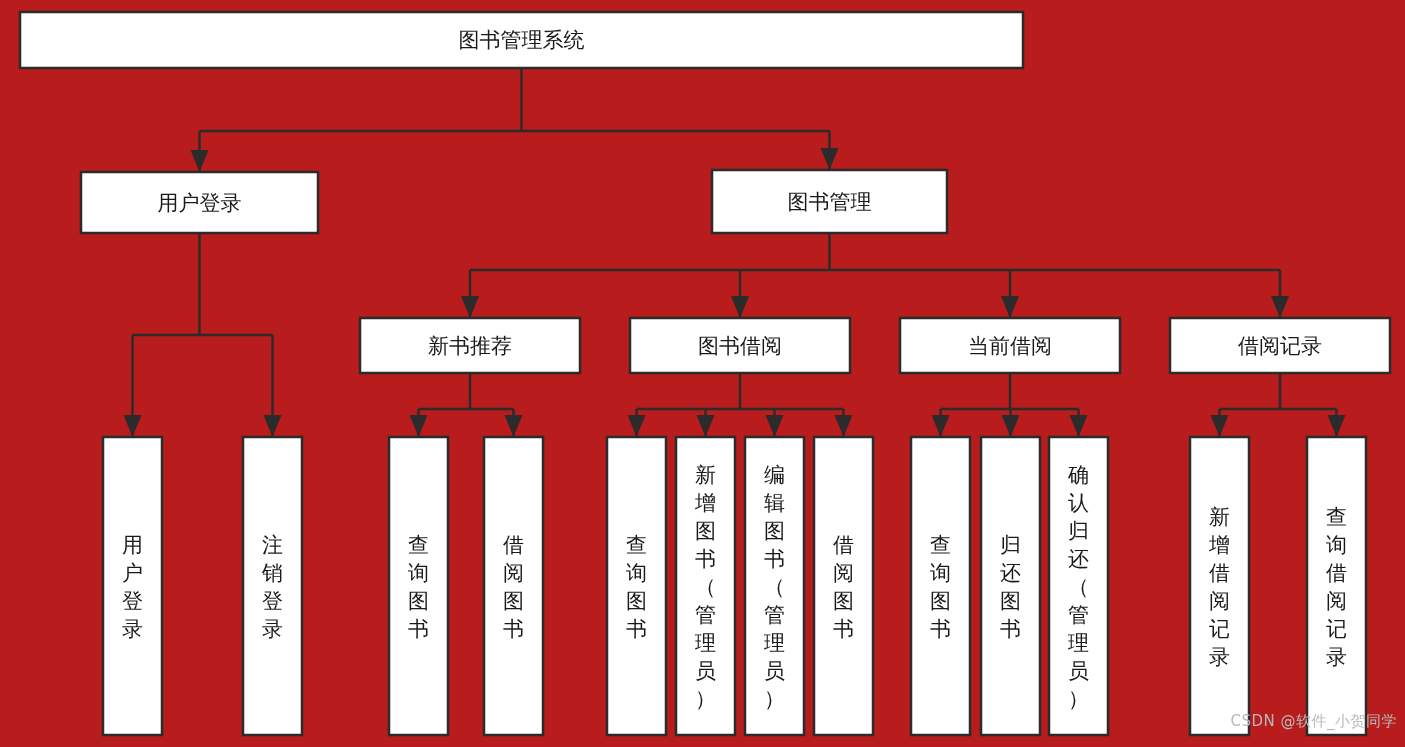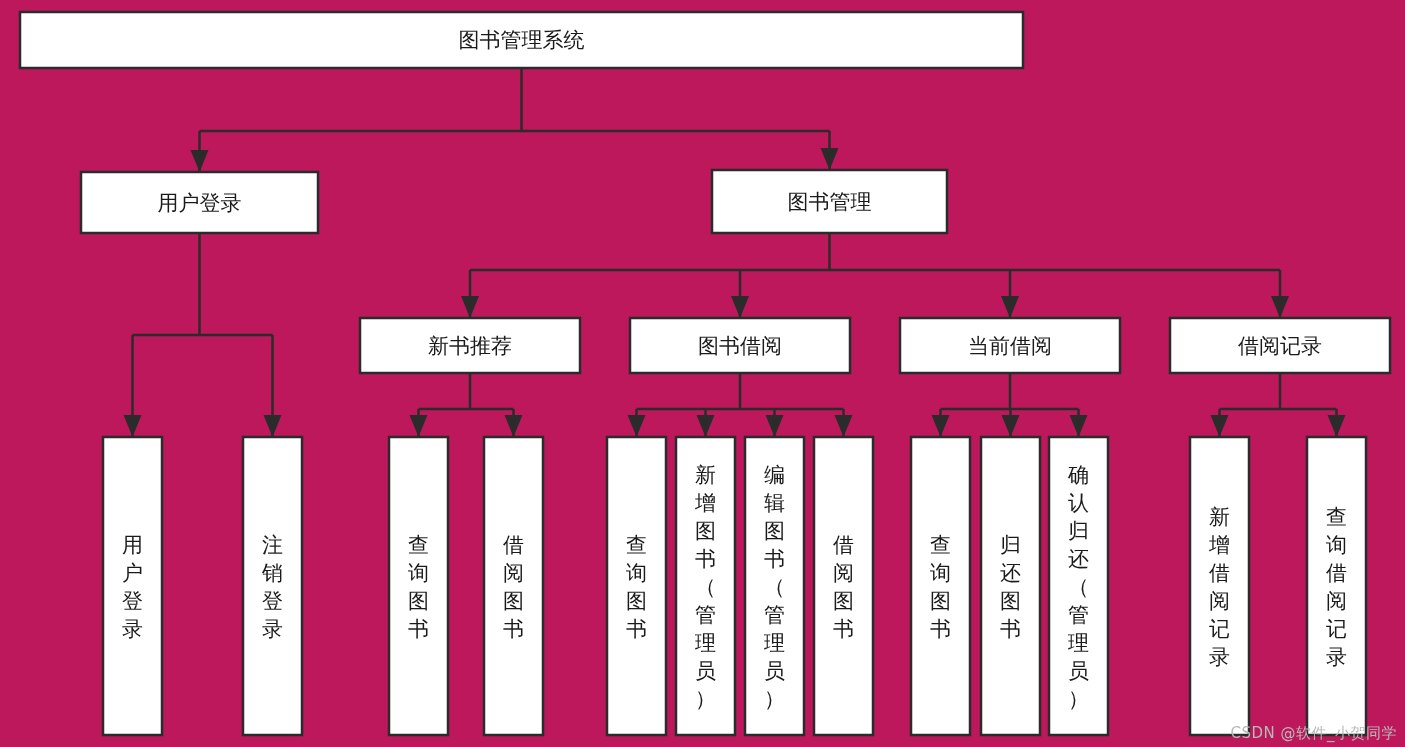--- a/index.html
+++ b/index.html
@@ -10,21 +10,21 @@
   body {
     width: 1405px;
     height: 747px;
     overflow: hidden;
     font-family: "DejaVu Sans", "Liberation Sans", sans-serif;
   }
   #diagram-root {
     position: relative;
     width: 1405px;
     height: 747px;
-    background: #be185d;
+    background: #b91c1c;
   }
   svg#tree-svg {
     position: absolute;
     left: 0;
     top: 0;
     width: 1405px;
     height: 747px;
     display: block;
   }
   .node-box {
@@ -51,21 +51,21 @@
   }
   .node-label-v {
     font-family: "DejaVu Sans", "Liberation Sans", sans-serif;
     font-size: 21px;
     fill: #1a1a1a;
     text-anchor: middle;
   }
   .watermark-text {
     position: absolute;
     right: 8px;
-    bottom: 4px;
+    bottom: 16px;
     font-family: "DejaVu Sans", "Liberation Sans", sans-serif;
     font-size: 15px;
     color: #b8b8b8;
     white-space: nowrap;
     letter-spacing: 0.5px;
   }
 </style>
 </head>
 <body>
 

